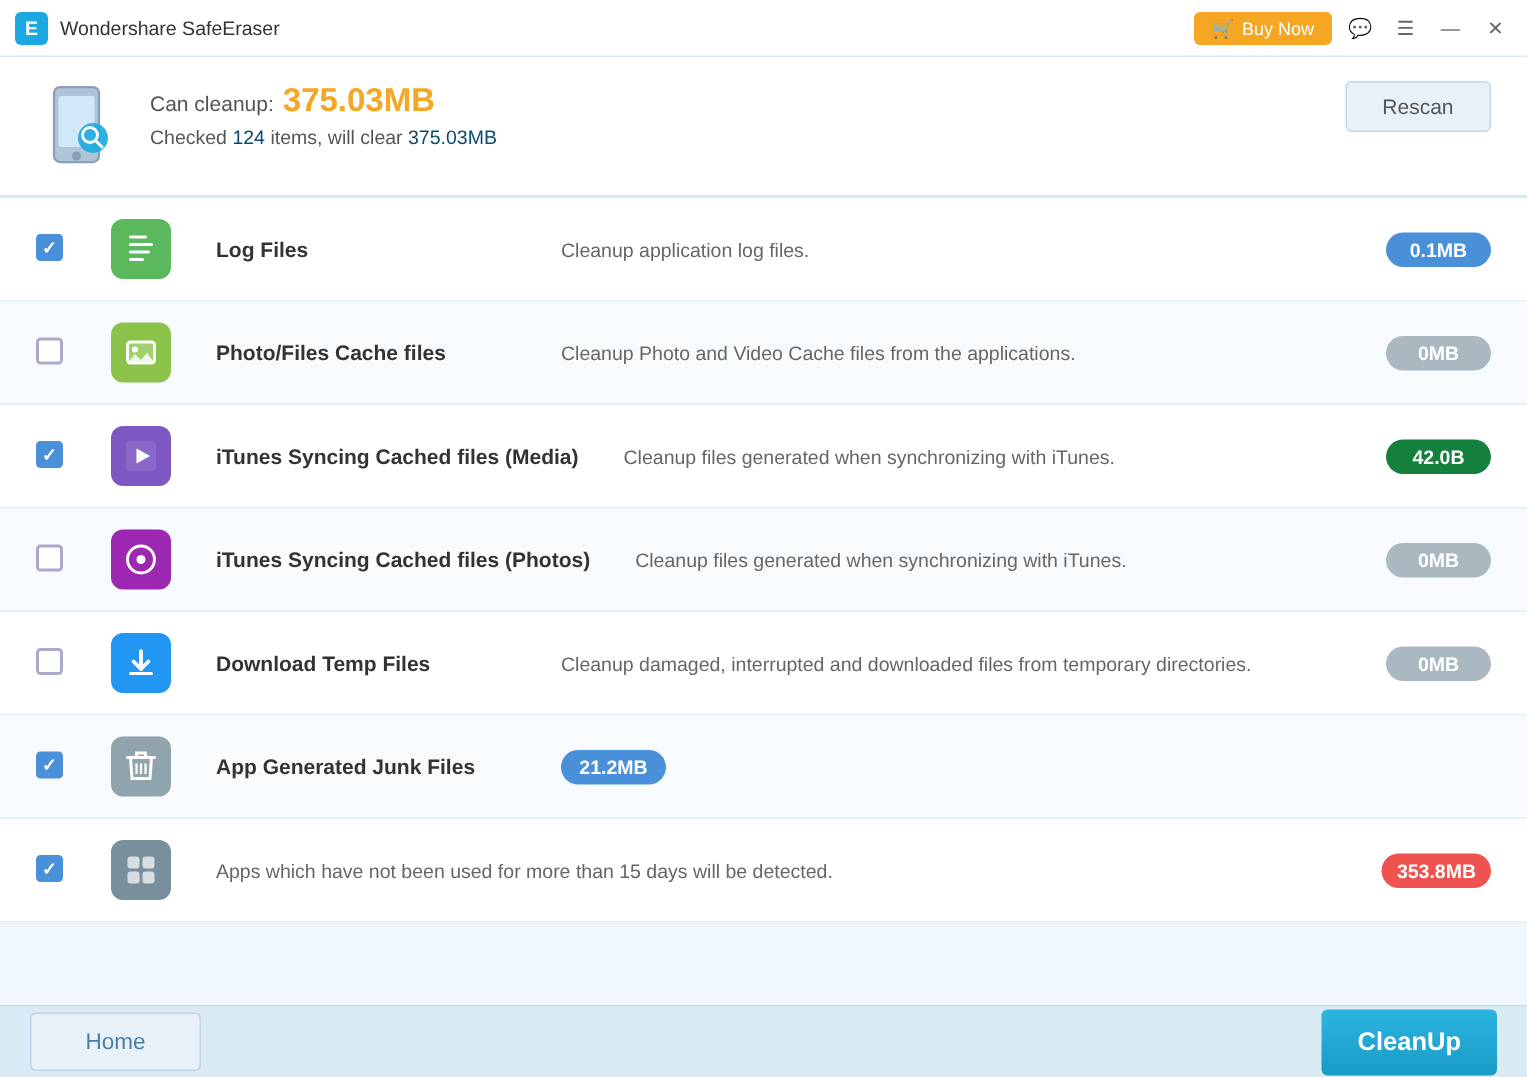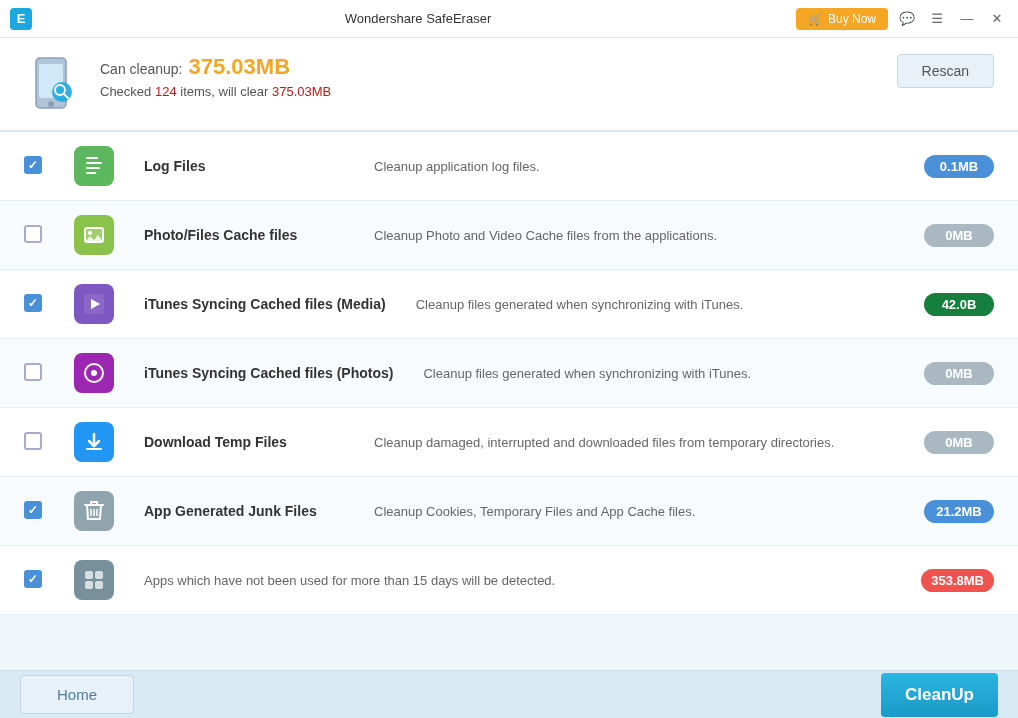--- a/index.html
+++ b/index.html
@@ -28,21 +28,20 @@
       background: #1ba8e0;
       border-radius: 4px;
       display: flex; align-items: center; justify-content: center;
       color: white; font-weight: bold; font-size: 13px;
       margin-right: 8px;
     }
     .title-bar-title {
       font-size: 13px;
       color: #333;
       flex: 1;
-      text-align: center;
     }
     .title-bar-actions {
       display: flex;
       align-items: center;
       gap: 8px;
     }
     .btn-buy-now {
       background: #f5a623;
       color: white;
       border: none;
@@ -98,21 +97,21 @@
     .cleanup-size {
       font-size: 22px;
       font-weight: bold;
       color: #f5a623;
     }
     .checked-line {
       font-size: 13px;
       color: #555;
       margin-top: 4px;
     }
-    .checked-line .highlight { color: #b91c1c; }
+    .checked-line .highlight { color: #0c4a6e; }
     .rescan-btn {
       background: #e8f1f8;
       border: 1px solid #c0d8ea;
       border-radius: 4px;
       padding: 8px 24px;
       font-size: 14px;
       color: #555;
       cursor: pointer;
     }
 
@@ -366,21 +365,20 @@
           <svg width="24" height="24" viewBox="0 0 24 24" fill="white">
             <polyline points="3,6 5,6 21,6" stroke="white" stroke-width="2" fill="none" stroke-linecap="round"></polyline>
             <path d="M19,6l-1,14H6L5,6" stroke="white" stroke-width="2" fill="none"></path>
             <line x1="9" y1="10" x2="9" y2="17" stroke="white" stroke-width="1.5"></line>
             <line x1="12" y1="10" x2="12" y2="17" stroke="white" stroke-width="1.5"></line>
             <line x1="15" y1="10" x2="15" y2="17" stroke="white" stroke-width="1.5"></line>
             <polyline points="9,6 9,3 15,3 15,6" stroke="white" stroke-width="2" fill="none"></polyline>
           </svg>
         </div>
       <span class="item-name">App Generated Junk Files</span>
-      <span class="item-desc">Cleanup Cookies, Temporary Files and App Cache files.</span>
       <span class="item-size size-blue">21.2MB</span>
     </div>
       <div class="list-item">
       <div class="checkbox-wrap">
         <div class="checkbox-custom checked"></div>
       </div>
       <div class="item-icon icon-gray2" style="font-size:18px; color:white;">
           <svg width="24" height="24" viewBox="0 0 24 24" fill="white">
             <rect x="3" y="3" width="8" height="8" rx="2" fill="rgba(255,255,255,0.7)"></rect>
             <rect x="13" y="3" width="8" height="8" rx="2" fill="rgba(255,255,255,0.7)"></rect>

